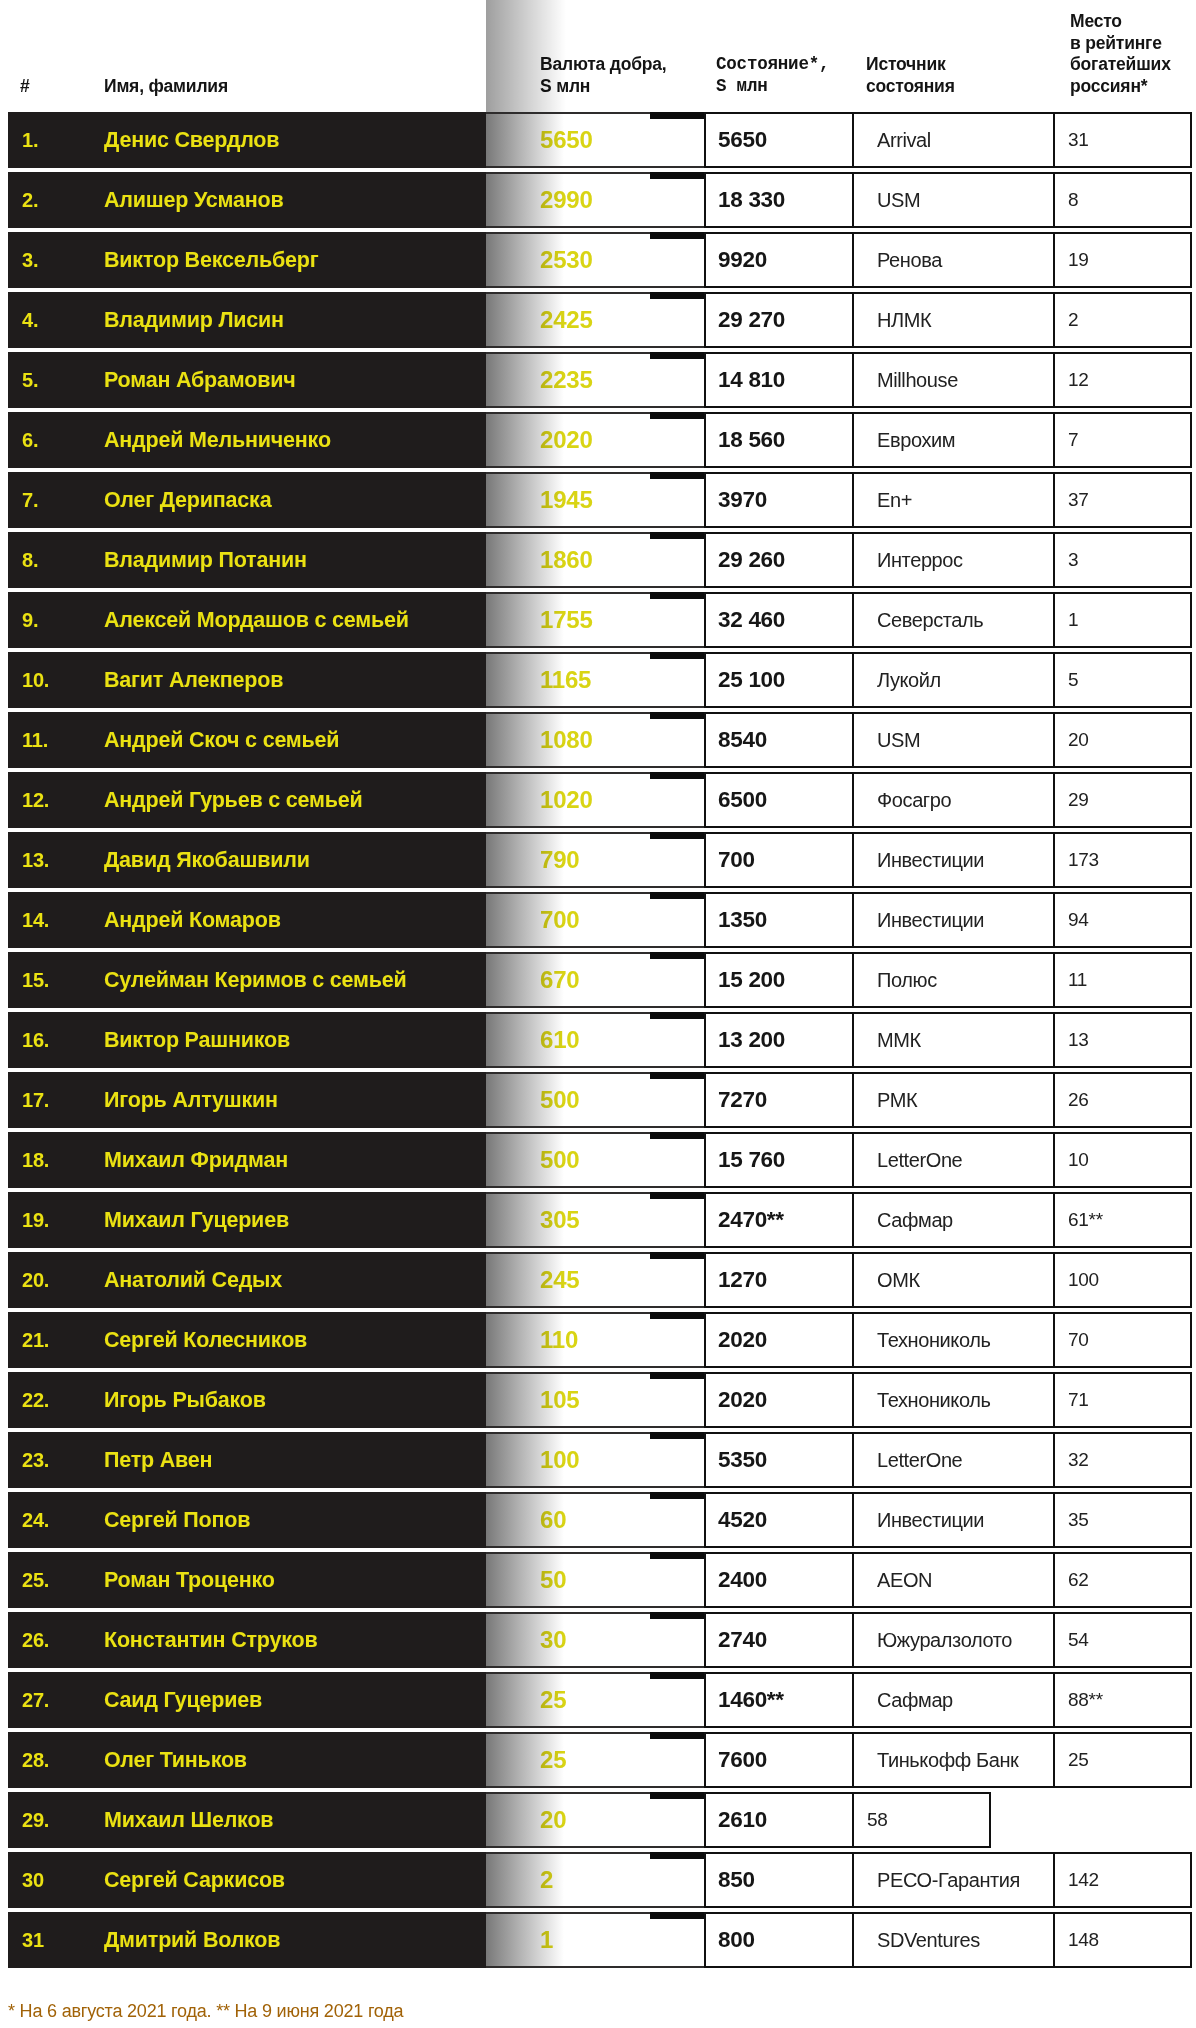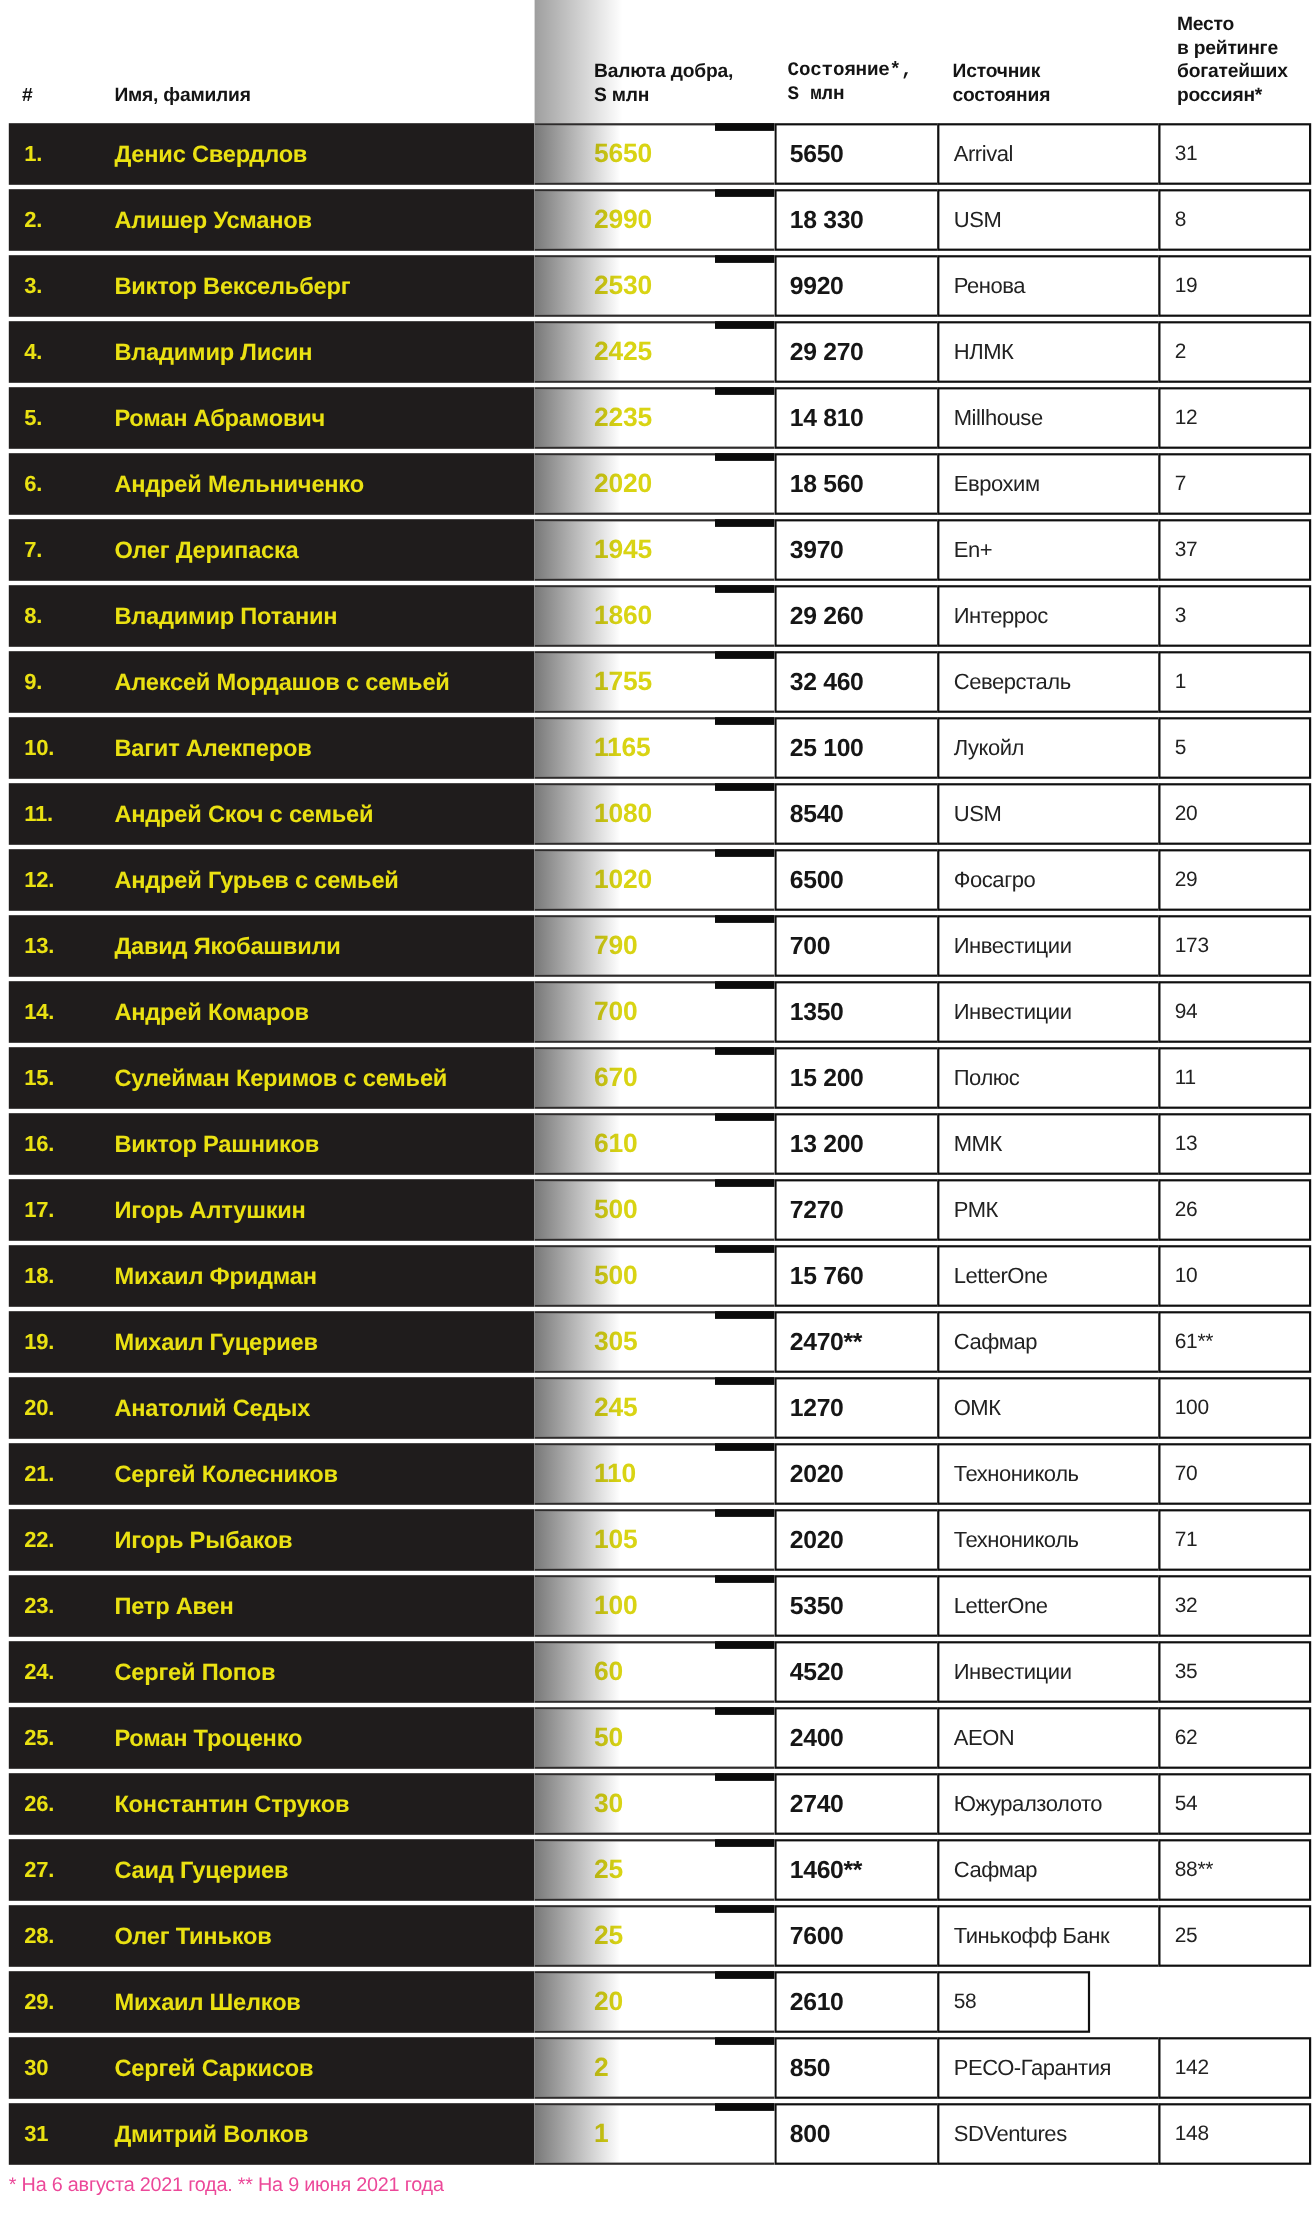--- a/index.html
+++ b/index.html
@@ -62,26 +62,26 @@
     padding-left:54px;font-size:24px;font-weight:bold;color:#d9d414;letter-spacing:-0.2px;
   }
 
   .cell{
     box-sizing:border-box;height:56px;background:#fff;flex:0 0 auto;
     border:2px solid #101010;display:flex;align-items:center;
   }
   .cell-wealth{width:150px;}
   .wealth{padding-left:12px;font-size:22.5px;font-weight:bold;color:#161616;letter-spacing:-0.3px;white-space:nowrap;}
   .cell-source{width:203px;margin-left:-2px;}
-  .source{padding-left:13px;font-size:20px;color:#222;letter-spacing:-0.4px;white-space:nowrap;}
+  .source{padding-left:23px;font-size:20px;color:#222;letter-spacing:-0.4px;white-space:nowrap;}
   .cell-place{width:139px;margin-left:-2px;}
   .place{padding-left:13px;font-size:19px;color:#222;letter-spacing:-0.3px;}
 
   
-  .footnote{margin:8px 0 0 8px;font-size:18px;letter-spacing:-0.2px;color:#ec4899;}
+  .footnote{margin:33px 0 0 8px;font-size:18px;letter-spacing:-0.2px;color:#a16207;}
 </style>
 </head>
 <body>
 
 <div class="page">
 
   <div class="table-header">
     <div class="hlabel h-rank">#</div>
     <div class="hlabel h-name">Имя, фамилия</div>
     <div class="hlabel h-goodness">Валюта добра,

